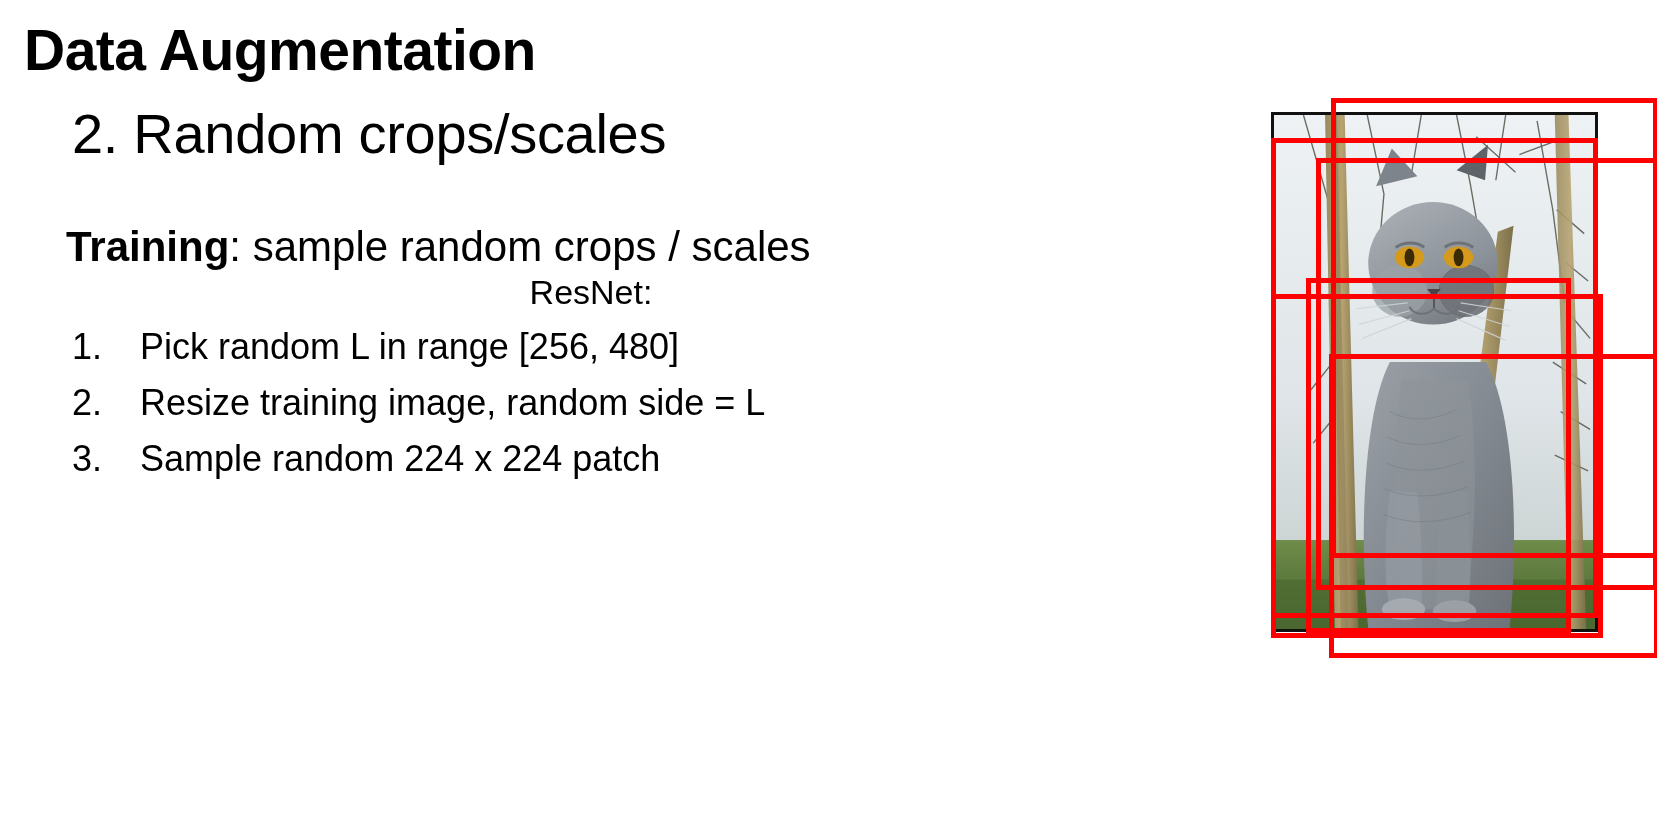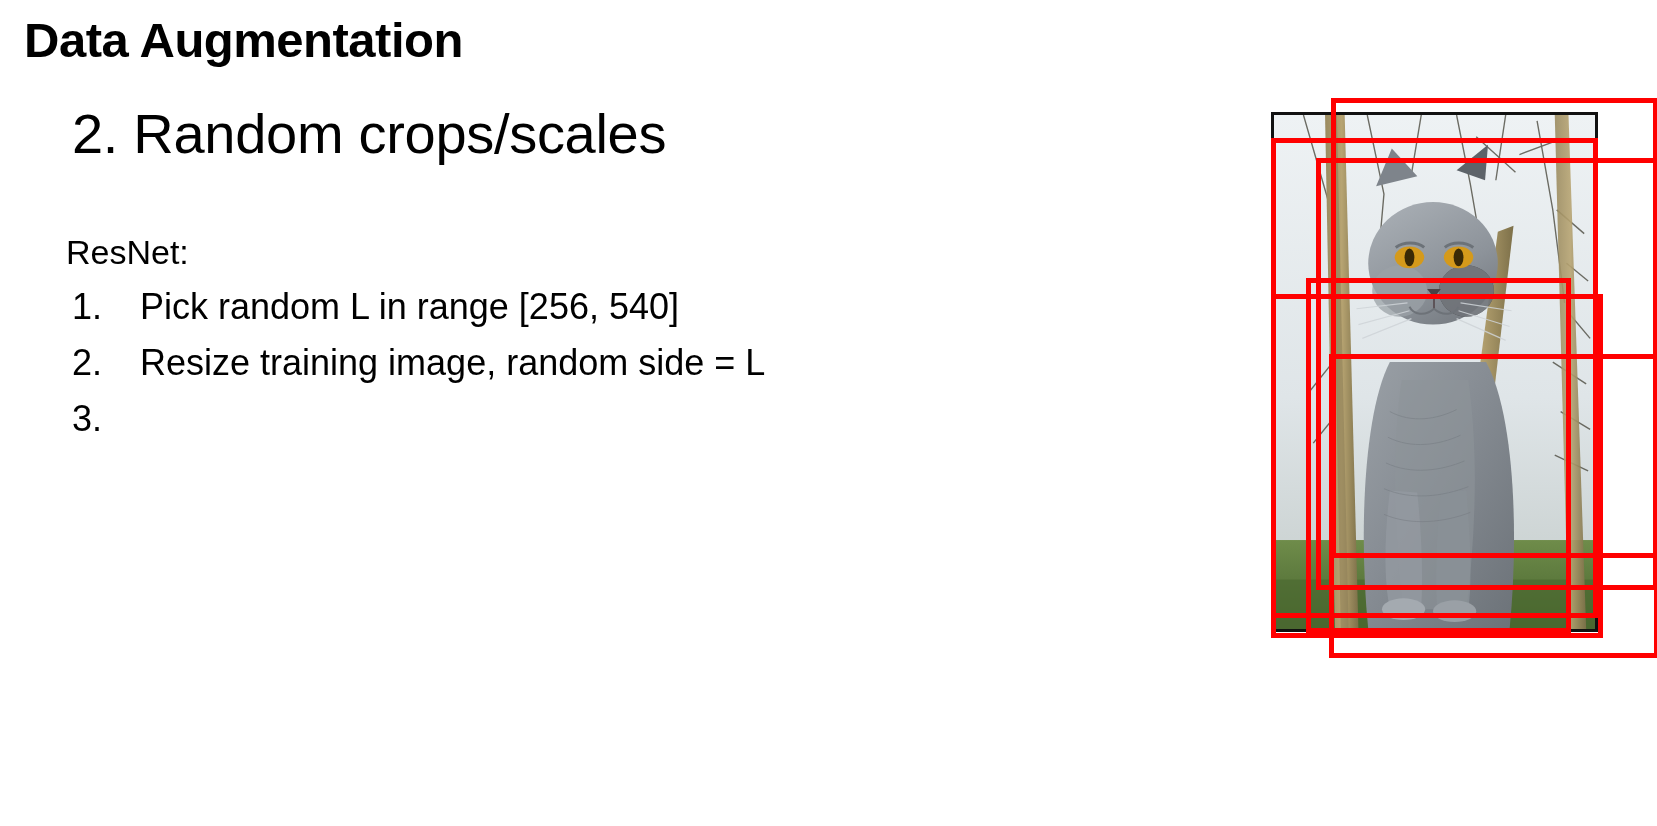--- a/index.html
+++ b/index.html
@@ -13,22 +13,22 @@
     position: relative;
     overflow: hidden;
     font-family: "Liberation Sans", sans-serif;
     color: #000000;
   }
 
   
   #slide-title {
     position: absolute;
     left: 24px;
-    top: 14px;
-    font-size: 49px;
+    top: 20px;
+    font-size: 57px;
     font-weight: bold;
     line-height: 1.08;
     letter-spacing: -0.5px;
     white-space: nowrap;
   }
   #slide-subtitle {
     position: absolute;
     left: 24px;
     top: 104px;
     font-size: 56px;
@@ -50,22 +50,22 @@
     font-size: 42px;
     line-height: 1.18;
     white-space: nowrap;
   }
   #training-line .lead {
     font-weight: bold;
   }
   #resnet-label {
     font-size: 34px;
     line-height: 1.22;
-    margin-top: 10px;
-    white-space: nowrap;
+    white-space: nowrap;
+    text-align: center;
   }
   #steps-list {
     margin: 6px 0 0 0;
     padding: 0;
     list-style: none;
   }
   #steps-list li {
     display: flex;
     align-items: baseline;
     font-size: 36px;
@@ -122,34 +122,38 @@
 </style>
 </head>
 <body style="background: rgb(255, 255, 255); color: rgb(0, 0, 0);">
 
 <div id="slide-title">Data Augmentation</div>
 
 <div id="slide-subtitle">2. Random crops/scales</div>
 
 <div id="body-block">
 
+  <div id="training-line">
+    <span class="lead">Training</span><span>: sample random crops / scales</span>
+  </div>
 
   <div id="resnet-label">ResNet:</div>
 
   <ol id="steps-list">
     <li>
       <span class="marker">1.</span>
-      <span class="step-text">Pick random L in range [256, 540]</span>
+      <span class="step-text">Pick random L in range [256, 480]</span>
     </li>
     <li>
       <span class="marker">2.</span>
       <span class="step-text">Resize training image, random side = L</span>
     </li>
     <li>
       <span class="marker">3.</span>
+      <span class="step-text">Sample random 224 x 224 patch</span>
     </li>
   </ol>
 
 </div>
 
 <div id="figure">
 
   <div id="photo-frame" style="border-color: rgb(17, 17, 17);">
     <svg id="photo-canvas" viewBox="0 0 327 520" preserveAspectRatio="none">
       <defs>

